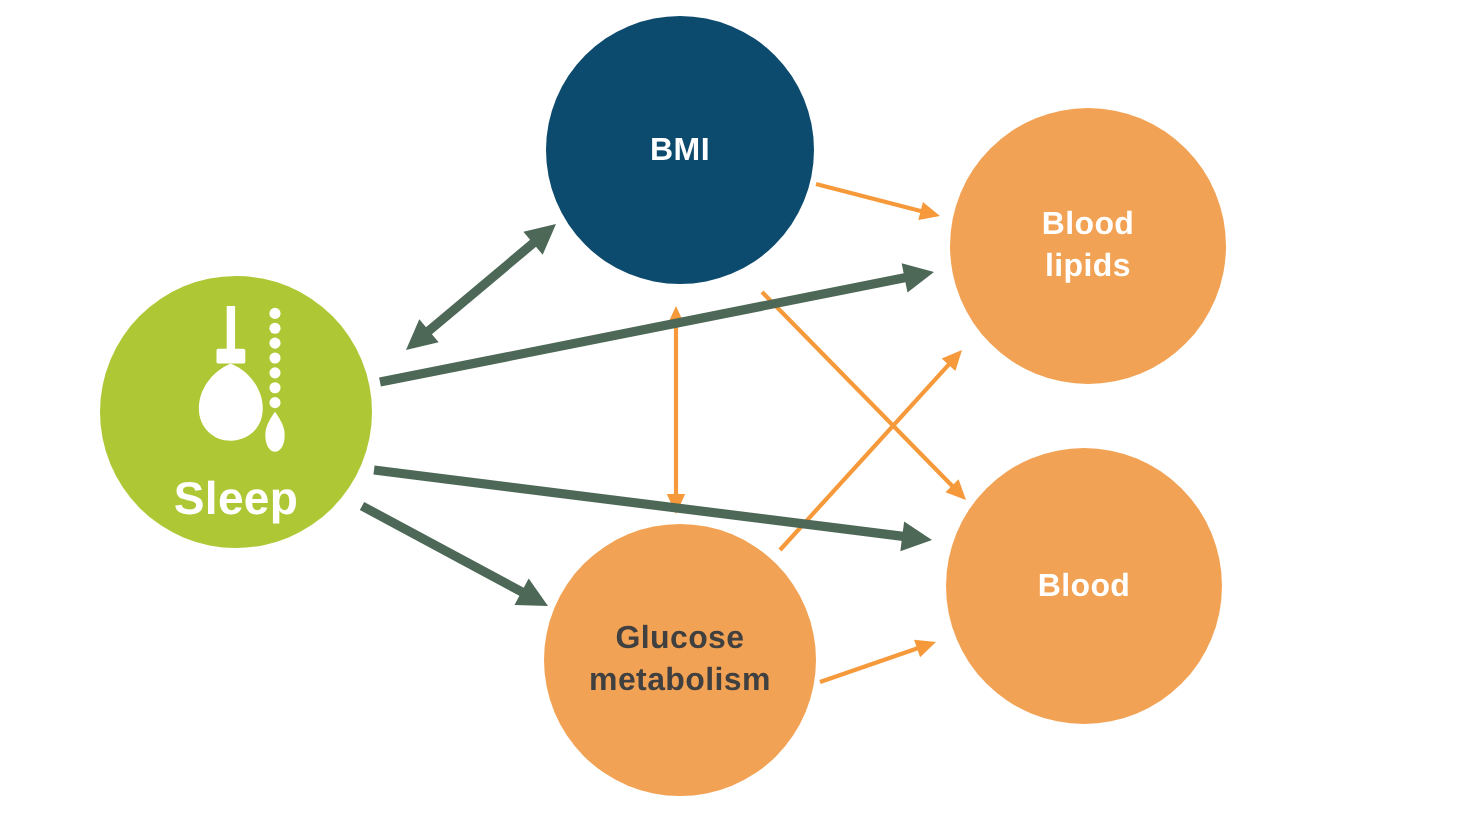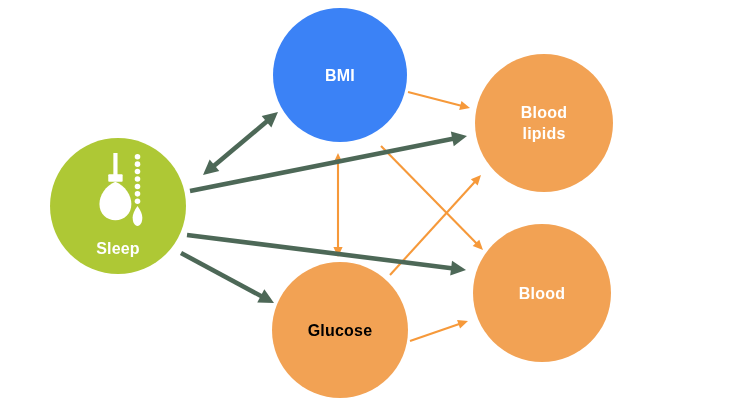--- a/index.html
+++ b/index.html
@@ -28,21 +28,21 @@
     text-align: center;
   }
   .node .label {
     color: #ffffff;
     font-weight: bold;
     font-size: 16px;
     line-height: 21px;
     letter-spacing: 0.2px;
   }
   .node.green .label {
-    font-size: 16px;
+    font-size: 23px;
   }
   .node .icon-wrap {
     margin-bottom: 3px;
   }
   #edge-layer {
     position: absolute;
     left: 0;
     top: 0;
     pointer-events: none;
   }
@@ -104,28 +104,29 @@
             <circle cx="51" cy="36" r="3"></circle>
             <circle cx="51" cy="44" r="3"></circle>
             <circle cx="51" cy="52" r="3"></circle>
             <path d="M51 57 C 47.5 62, 45.8 65.5, 45.8 69.5 C 45.8 75, 48 78.5, 51 78.5 C 54 78.5, 56.2 75, 56.2 69.5 C 56.2 65.5, 54.5 62, 51 57 Z"></path>
           </g>
         </svg></div>
       <div class="label" style="color: rgb(255, 255, 255);">
         <div>Sleep</div>
       </div>
     </div>
-    <div class="node orange" style="left: 273px; top: 8px; width: 134px; height: 134px; background: #3b82f6;">
+    <div class="node orange" style="left: 273px; top: 8px; width: 134px; height: 134px; background: #0c4a6e;">
       <div class="label" style="color: rgb(255, 255, 255);">
         <div>BMI</div>
       </div>
     </div>
     <div class="node orange" style="left: 272px; top: 262px; width: 136px; height: 136px; background: rgb(242, 162, 84);">
-      <div class="label" style="color: #000000;">
+      <div class="label" style="color: #404040;">
         <div>Glucose</div>
+        <div>metabolism</div>
       </div>
     </div>
     <div class="node orange" style="left: 475px; top: 54px; width: 138px; height: 138px; background: rgb(242, 162, 84);">
       <div class="label" style="color: rgb(255, 255, 255);">
         <div>Blood</div>
         <div>lipids</div>
       </div>
     </div>
     <div class="node orange" style="left: 473px; top: 224px; width: 138px; height: 138px; background: rgb(242, 162, 84);">
       <div class="label" style="color: rgb(255, 255, 255);">

